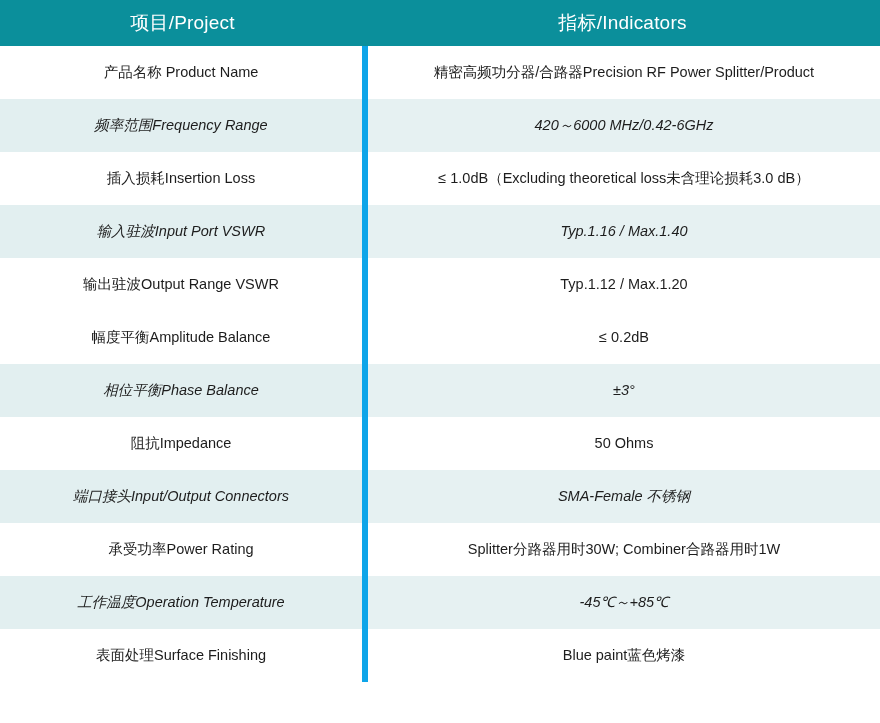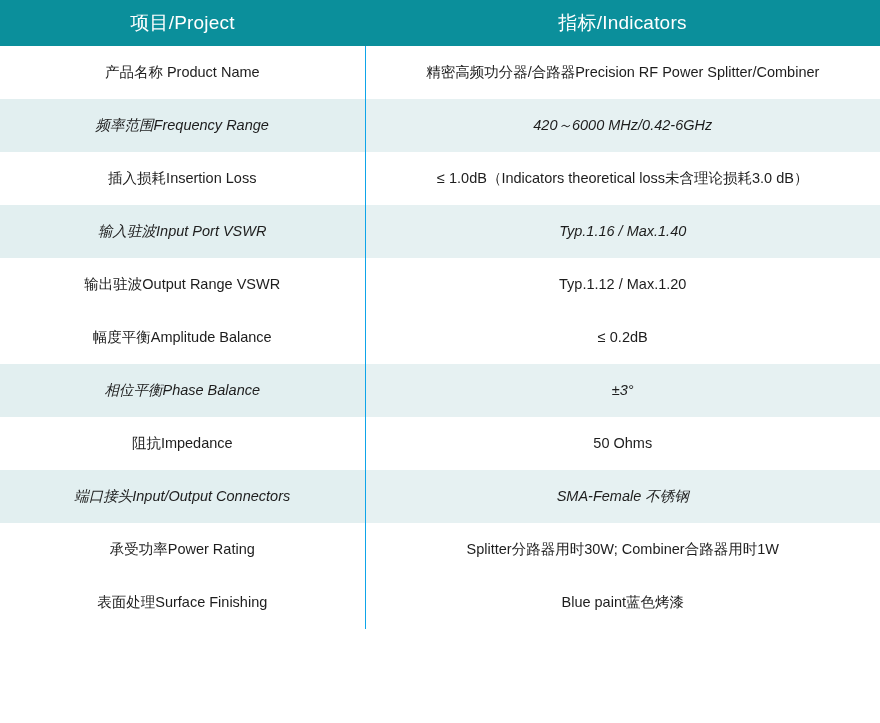--- a/index.html
+++ b/index.html
@@ -34,21 +34,21 @@
     letter-spacing: 0.2px;
   }
   tbody td {
     height: 45px;
     padding: 4px 10px;
     text-align: center;
     vertical-align: middle;
     font-size: 14.5px;
     line-height: 1.3;
     color: #1d1d1d;
-    border-right: 1px solid #0ea5e9;
+    border-right: 6px solid #0ea5e9;
   }
   tbody td:last-child { border-right: none; }
 
   tbody tr.row-even td { background: #ffffff; }
   tbody tr.row-odd td { background: #e4f0f1; font-style: italic; }
 
   
   tbody tr.row-odd td.cell-project { background: #e2eff0; }
   tbody tr.row-odd td.cell-indicator { background: #e6f1f2; margin-left: 12px; }
 </style>
@@ -62,29 +62,29 @@
   </colgroup>
   <thead>
     <tr>
       <th>项目/Project</th>
       <th>指标/Indicators</th>
     </tr>
   </thead>
   <tbody>
     <tr class="row-even">
       <td class="cell-project">产品名称 Product Name</td>
-      <td class="cell-indicator">精密高频功分器/合路器Precision RF Power Splitter/Combiner</td>
+      <td class="cell-indicator">精密高频功分器/合路器Precision RF Power Splitter/Product</td>
     </tr>
     <tr class="row-odd">
       <td class="cell-project">频率范围Frequency Range</td>
       <td class="cell-indicator">420～6000 MHz/0.42-6GHz</td>
     </tr>
     <tr class="row-even">
       <td class="cell-project">插入损耗Insertion Loss</td>
-      <td class="cell-indicator">≤ 1.0dB（Indicators theoretical loss未含理论损耗3.0 dB）</td>
+      <td class="cell-indicator">≤ 1.0dB（Excluding theoretical loss未含理论损耗3.0 dB）</td>
     </tr>
     <tr class="row-odd">
       <td class="cell-project">输入驻波Input Port  VSWR</td>
       <td class="cell-indicator">Typ.1.16 / Max.1.40</td>
     </tr>
     <tr class="row-even">
       <td class="cell-project">输出驻波Output Range VSWR</td>
       <td class="cell-indicator">Typ.1.12 / Max.1.20</td>
     </tr>
     <tr class="row-even">
@@ -100,19 +100,23 @@
       <td class="cell-indicator">50 Ohms</td>
     </tr>
     <tr class="row-odd">
       <td class="cell-project">端口接头Input/Output Connectors</td>
       <td class="cell-indicator">SMA-Female 不锈钢</td>
     </tr>
     <tr class="row-even">
       <td class="cell-project">承受功率Power Rating</td>
       <td class="cell-indicator">Splitter分路器用时30W; Combiner合路器用时1W</td>
     </tr>
+    <tr class="row-odd">
+      <td class="cell-project">工作温度Operation Temperature</td>
+      <td class="cell-indicator">-45℃～+85℃</td>
+    </tr>
     <tr class="row-even">
       <td class="cell-project">表面处理Surface Finishing</td>
       <td class="cell-indicator">Blue paint蓝色烤漆</td>
     </tr>
 
   </tbody>
 </table>
 
 </body></html>

